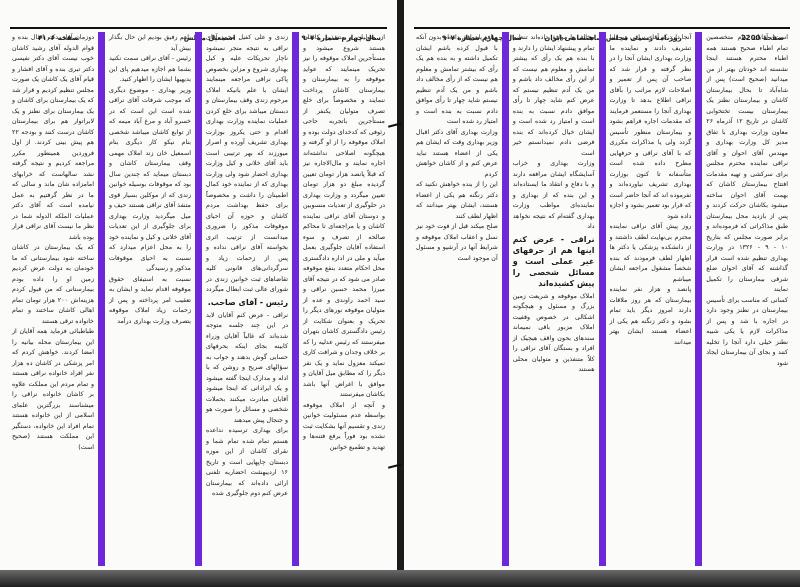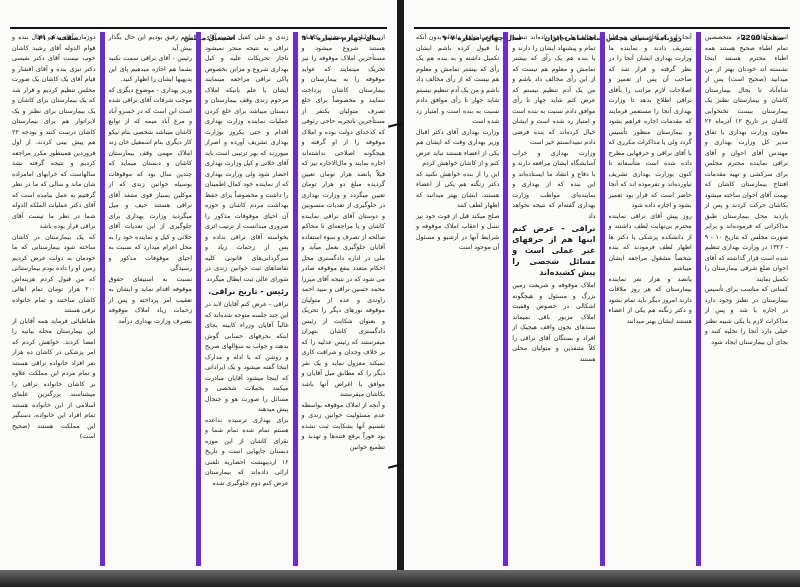--- a/index.html
+++ b/index.html
@@ -11,21 +11,21 @@
   .gutter{position:absolute;left:397px;top:0;width:7px;height:587px;background:#1b1b1b;}
   .bottom-edge{position:absolute;left:0;top:570px;width:800px;height:17px;background:linear-gradient(#6a6a6a,#1e1e1e);}
   .top-shadow{position:absolute;left:0;top:0;width:800px;height:8px;background:linear-gradient(#d8d8d8,rgba(255,255,255,0));}
   .header{position:absolute;top:14px;left:10px;right:10px;height:14px;direction:rtl;font-size:7px;font-weight:bold;color:#222;}
   .header .rule{position:absolute;left:0;right:0;top:13px;height:1.5px;background:#111;}
   .header .hl{position:absolute;top:20px;padding-left:22px;}
   .header .h-right{right:6px;}
   .header .h-center{left:50%;transform:translateX(-50%);}
   .header .h-left{left:6px;}
   .cols{position:absolute;top:32px;left:8px;right:8px;bottom:6px;display:flex;flex-direction:row-reverse;}
-  .col{flex:1;padding:0 4px;direction:rtl;text-align:justify;font-size:6.3px;line-height:10.5px;color:#1a1a1a;overflow:hidden;border-left:5px solid #6d28d9;}
+  .col{flex:1;padding:0 4px;direction:rtl;text-align:justify;font-size:6.3px;line-height:10.5px;color:#1a1a1a;overflow:hidden;border-left:7px solid #6d28d9;}
   .col:last-child{border-left:none;}
   .col p{margin:0;}
   .col .heading{font-weight:bold;font-size:8px;line-height:11px;margin:2px 0;}
   .mark{position:absolute;width:14px;height:2px;background:#111;}
 </style>
 </head>
 <body>
 
 <div class="spread">
   <div class="top-shadow"></div>
@@ -37,21 +37,21 @@
       <span class="hl h-left">صفحه ۴۱۰۶</span>
       <div class="rule"></div>
     </div>
     <div class="cols">
       <div class="col">
         <p>از متولیان و متنفذین کاشان هستند شروع میشود و مستأجرین املاک موقوفه را نیز تحریک مینمایند که عوایدِ موقوفه را به بیمارستان و بیمارستان کاشان پرداخت ننمایند و مخصوصاً برای خلع تصرف متولیان یکنفر از مستأجرین باتجربه حاجی رئوفی که کدخدای دولت بوده و املاک موقوفه را از او گرفته و هیچگونه اصلاحی نداشته‌اند اجاره نمایند و مال‌الاجاره نیز که قبلاً پانصد هزار تومان تعیین گردیده مبلغ دو هزار تومان تعیین میگردد و وزارت بهداری در حلوگیری از تعدیات منسوبین و دوستان آقای نراقی نماینده کاشان و یا مراجعه‌ای تا محاکم صالحه از تصرف و سوء استفاده آقایان جلوگیری بعمل میآید و ملی در اداره دادگستری محل احکام متعدد بنفع موقوفه صادر می شود که در نتیجه آقای میرزا محمد حسین نراقی و سید احمد راوندی و عده از متولیان موقوفه نورهای دیگر را تحریک و بعنوان شکایت از رئیس دادگستری کاشان بتهران میفرستند که رئیس عدلیه را که بر خلاف وجدان و شرافت کاری نمیکند معزول نماید و یک نفر دیگر را که مطابق میل آقایان و موافق با اغراض آنها باشد بکاشان میفرستند</p>
         <p>و آنچه از املاک موقوفه بواسطه عدم مسئولیت خوانین زندی و تقسیم آنها بشکایت ثبت نشده بود فوراً برفع فتنه‌ها و تهدید و تطمیع خوانین</p>
       </div>
       <div class="col">
         <p>زندی و علی کفیل محمد آقای نراقی به نتیجه منجر نمیشود ناچار تحریکات علیه و کیل بهداری شروع و مزاین بخصوص پاکی نراقی مراجعه مینمایند ایشان با علم بانیکه املاک مرحوم زندی وقف بیمارستان و دبستان میباشد برای خلع کردن عملیات نماینده وزارت بهداری اقدام و حتی یکروز بوزارت بهداری تشریف آورده و اصرار میورزند که بهر ترتیبی است باید آقای خلانی و کیل وزارت بهداری احضار شود ولی وزارت بهداری که از نماینده خود کمال اطمینان را داشت و مخصوصاً برای حفظ بهداشت مردم کاشان و حوزه آن احیای موقوفات مذکور را ضروری میدانست از ترتیب اثری بخواسته آقای نراقی نداده و پس از زحمات زیاد و سرگردانی‌های قانونی کلیه تقاضاهای ثبت خوانین زندی در شورای عالی ثبت ابطال میگردد</p>
-        <p class="heading">رئیس - تاریخ نراقی.</p>
+        <p class="heading">رئیس - آقای صاحب.</p>
         <p>نراقی - عرض کنم آقایان لابد در این چند جلسه متوجه شده‌اند که غالباً آقایان وزراء کابینه بجای اینکه بحرفهای حسابی گوش بدهند و جواب به سؤالهای صریح و روشن که با ادله و مدارک اینجا گفته میشود و یک ایراداتی که اینجا میشود آقایان مبادرت میکنند بحملات شخصی و مسائل را صورت هو و جنجال پیش میدهند</p>
         <p>برای بهداری ترسیده نداعده هستم تمام شده تمام شما و نقرای کاشان از این موزه دبستان چاپهایی است و تاریخ ۱۶ اردیبهشت احضاریه تلفنی ارائی داده‌اند که بیمارستان عرض کنم دوم جلوگیری شده</p>
       </div>
       <div class="col">
         <p>باهم رفیق بودیم این حال بگذار بیش آید</p>
         <p>رئیس - آقای نراقی سمت نکنید بشما هم اجازه میدهیم پای این بدیهیها ایشان را اظهار کنید.</p>
         <p>وزیر بهداری - موضوع دیگری که موجب شرفات آقای نراقی شده است این است که در خسرو آباد و مرغ آباد میمه که از توابع کاشان میباشد شخصی بنام نیکو کار دیگری بنام اسمعیل خان زند املاک مهمی وقف بیمارستان کاشان و دبستان میماید که چندین سال بود که موقوفات بوسیله خوانین زندی که از موکلین بسیار قوی متنفذ آقای نراقی هستند حیف و میل میگردید وزارت بهداری برای جلوگیری از این تعدیات آقای خلانی و کیل و نماینده خود را به محل اعزام میدارد که نسبت به احیای موقوفات مذکور و رسیدگی</p>
         <p>نسبت به استیفای حقوق موقوفه اقدام نماید و ایشان به تعقیب امر پرداخته و پس از زحمات زیاد املاک موقوفه بتصرف وزارت بهداری درآمد</p>
       </div>
       <div class="col">

